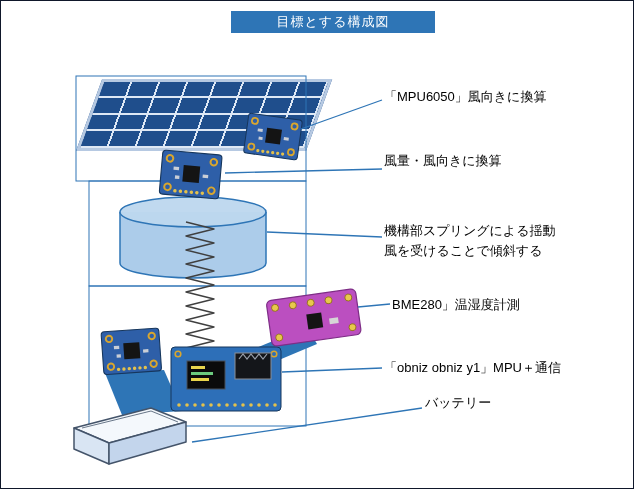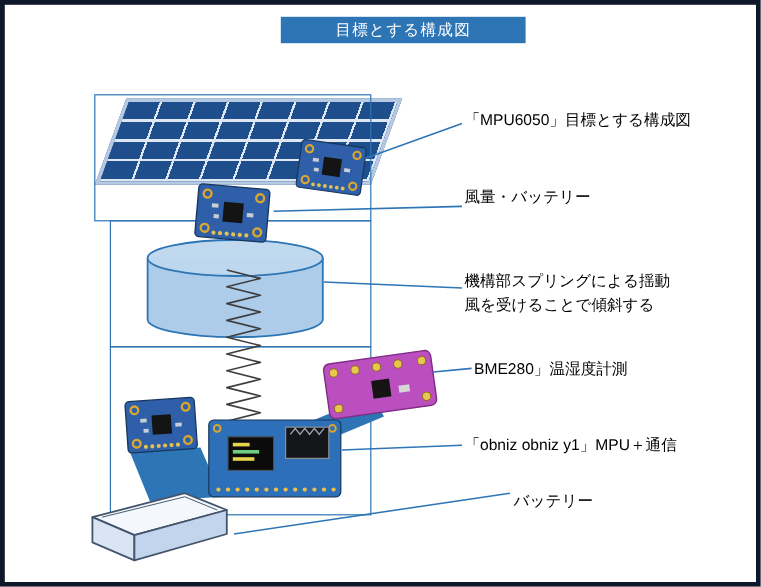--- a/index.html
+++ b/index.html
@@ -1,18 +1,18 @@
 <!DOCTYPE html>
 <html><head>
 <meta charset="utf-8">
 <style>
   html,body{margin:0;padding:0;background:#fff;}
   .stage{
     position:relative;width:634px;height:489px;background:#ffffff;
-    border:4px solid #0f172a;box-sizing:border-box;overflow:hidden;
+    border:1px solid #0f172a;box-sizing:border-box;overflow:hidden;
     font-family:"Liberation Sans",sans-serif;
   }
   .title-bar{
     position:absolute;left:230px;top:10px;width:204px;height:22px;
     background:#2E75B6;color:#ffffff;display:flex;align-items:center;justify-content:center;
     font-size:13px;letter-spacing:1px;z-index:3;
   }
   .solar{
     position:absolute;left:75px;top:78px;width:230px;height:72px;
     transform:skewX(-20deg);transform-origin:0 100%;
@@ -132,37 +132,37 @@
       <line x1="381" y1="99" x2="300" y2="128"></line>
       <line x1="381" y1="168" x2="224" y2="172"></line>
       <line x1="381" y1="236" x2="266" y2="231"></line>
       <line x1="389" y1="303" x2="357" y2="306"></line>
       <line x1="381" y1="367" x2="281" y2="371"></line>
       <line x1="421" y1="407" x2="191" y2="441"></line>
     </g>
   </svg>
 
   <div class="ann" style="left:383px;top:86px">
-    <div>「MPU6050」目標とする構成図</div>
+    <div>「MPU6050」風向きに換算</div>
   </div>
 
   <div class="ann" style="left:383px;top:150px">
-    <div>風量・バッテリー</div>
+    <div>風量・風向きに換算</div>
   </div>
 
   <div class="ann" style="left:383px;top:220px">
     <div>機構部スプリングによる揺動</div>
     <div>風を受けることで傾斜する</div>
   </div>
 
   <div class="ann" style="left:391px;top:294px">
     <div>BME280」温湿度計測</div>
   </div>
 
   <div class="ann" style="left:383px;top:357px">
     <div>「obniz obniz y1」MPU＋通信</div>
   </div>
 
-  <div class="ann" style="left:424px;top:404px">
+  <div class="ann" style="left:424px;top:392px">
     <div>バッテリー</div>
   </div>
 
 </div>
 
 </body></html>

